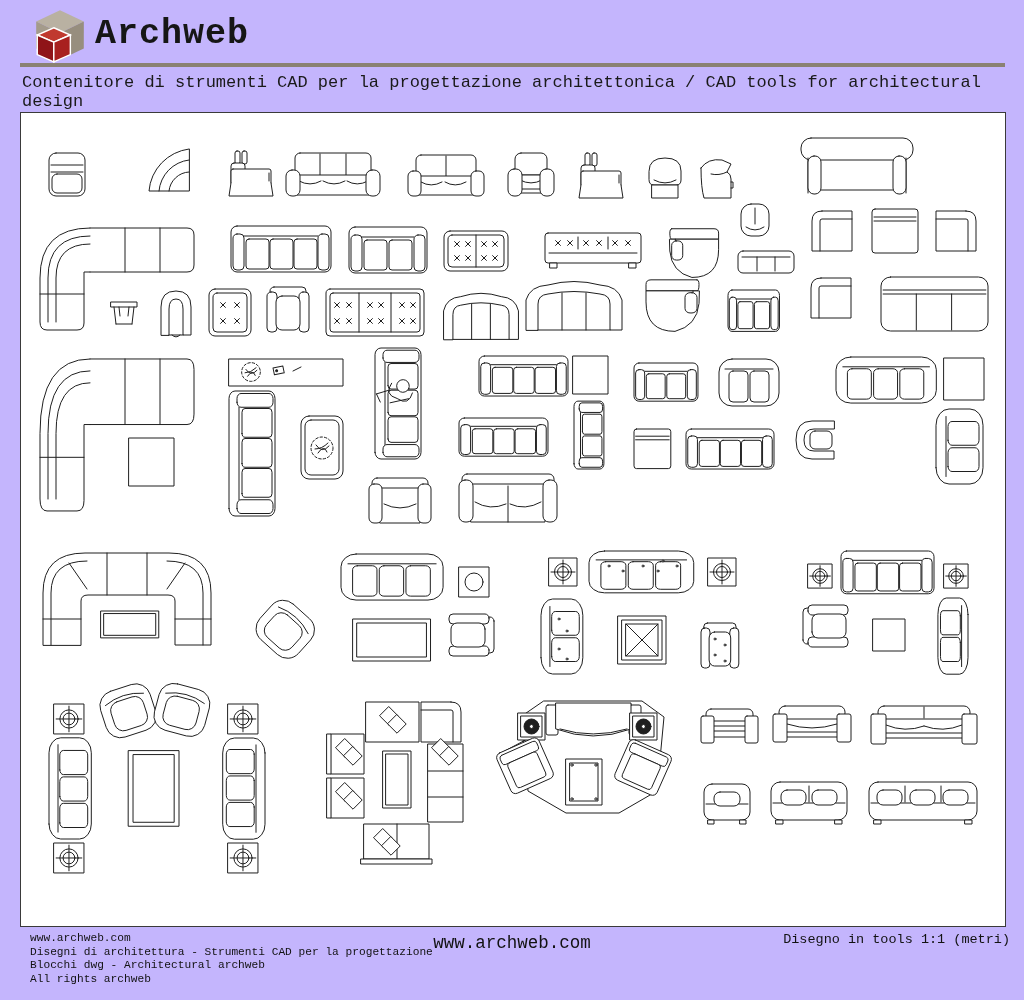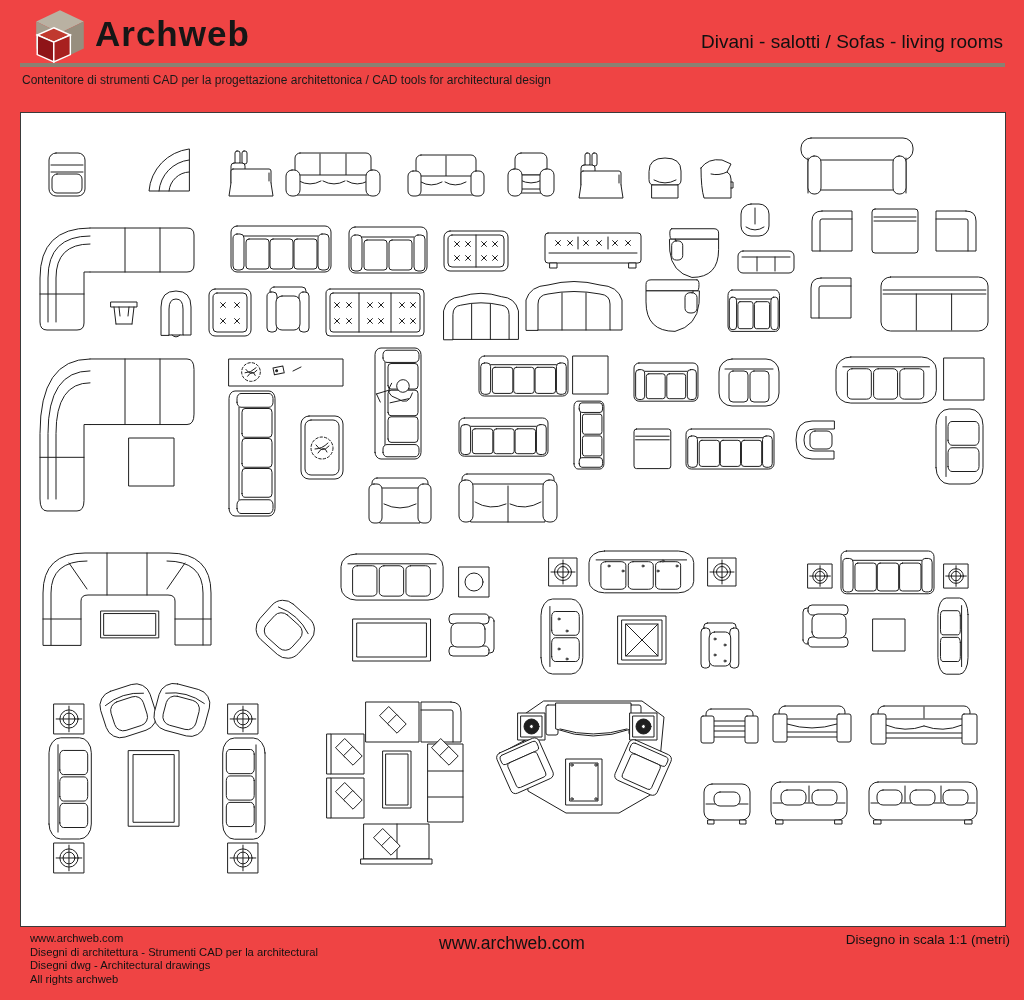--- a/index.html
+++ b/index.html
@@ -1,24 +1,24 @@
 <!DOCTYPE html>
 <html><head>
 <meta charset="utf-8">
 <style>
   html,body{margin:0;padding:0;background:#fff;}
-  #page{position:relative;width:1024px;height:1000px;background:#ef4444;
-        font-family:Liberation Sans, sans-serif;color:#111;overflow:hidden;}
+  #page{position:relative;width:1024px;height:1000px;background:#c4b5fd;
+        font-family:Liberation Mono, monospace;color:#111;overflow:hidden;}
   
   #brand{position:absolute;left:95px;top:14px;font-size:35px;font-weight:bold;
          letter-spacing:1px;color:#161616;}
   #logo{position:absolute;left:30px;top:8px;}
   #page-title{position:absolute;right:21px;top:31px;font-size:19px;color:#101010;}
   #rule{position:absolute;left:20px;top:63px;width:985px;height:4px;background:#8a8172;}
-  #tagline{position:absolute;left:22px;top:73px;font-size:12px;color:#1a1a1a;}
+  #tagline{position:absolute;left:22px;top:73px;font-size:17px;color:#1a1a1a;}
   
   #cad{position:absolute;left:20px;top:112px;border:1px solid #3a3a3a;background:#fff;}
   #cad rect,#cad path,#cad circle,#cad line,#cad polygon{
       stroke:#1f1f1f;fill:#fff;stroke-width:1;vector-effect:non-scaling-stroke;
       stroke-linejoin:round;stroke-linecap:round;}
   #cad .nf{fill:none}
   #cad .dk{fill:#1f1f1f}
   
   #footer-left{position:absolute;left:30px;top:932px;font-size:11.2px;line-height:13.6px;color:#121212;}
   #footer-url{position:absolute;left:50%;transform:translateX(-50%);top:933px;
@@ -33,21 +33,20 @@
 
   <svg id="logo" width="60" height="56" viewBox="0 0 58 54">
     <polygon points="29,2 52,13 29,24 6,13" fill="#b9b1a2"></polygon>
     <polygon points="6,13 29,24 29,50 6,39" fill="#a49b8b"></polygon>
     <polygon points="52,13 29,24 29,50 52,39" fill="#978e7e"></polygon>
     <polygon points="23,19 39,26 23,33 7,26" fill="#c0392f" stroke="#fff" stroke-width="1.4"></polygon>
     <polygon points="7,26 23,33 23,52 7,45" fill="#8f1418" stroke="#fff" stroke-width="1.4"></polygon>
     <polygon points="39,26 23,33 23,52 39,45" fill="#a8201f" stroke="#fff" stroke-width="1.4"></polygon>
   </svg>
   <div id="brand">Archweb</div>
-  <div id="page-title">Divani - salotti / Sofas - living rooms</div>
   <div id="rule"></div>
   <div id="tagline">Contenitore di strumenti CAD per la progettazione architettonica  /  CAD tools for architectural design</div>
 
   <svg id="cad" width="984" height="813" viewBox="20 112 984 813">
     <defs>
       <g id="xm">
           <path class="nf" d="M-2.4,-2.4 L2.4,2.4 M2.4,-2.4 L-2.4,2.4"></path>
         </g>
       <g id="dia">
           <rect x="-6.5" y="-6.5" width="13" height="13" transform="rotate(45)"></rect>
@@ -633,20 +632,20 @@
       <use href="#sofa2A" x="772" y="705"></use>
       <use href="#sofa3A" x="870" y="705"></use>
       <use href="#armB" x="703" y="783"></use>
       <use href="#sofa2B" x="770" y="781"></use>
       <use href="#sofa3B" x="868" y="781"></use>
     </g>
   </svg>
 
   <div id="footer-left">
     <div><a class="plain">www.archweb.com</a></div>
-    <div>Disegni di architettura - Strumenti CAD  per la architectural</div>
-    <div>Disegni dwg - Architectural drawings</div>
+    <div>Disegni di architettura - Strumenti CAD  per la progettazione</div>
+    <div>Blocchi dwg - Architectural archweb</div>
     <div>All rights archweb</div>
   </div>
   <div id="footer-url"><a class="plain">www.archweb.com</a></div>
-  <div id="footer-scale">Disegno in scala 1:1 (metri)</div>
+  <div id="footer-scale">Disegno in tools 1:1 (metri)</div>
 
 </div>
 
 </body></html>

